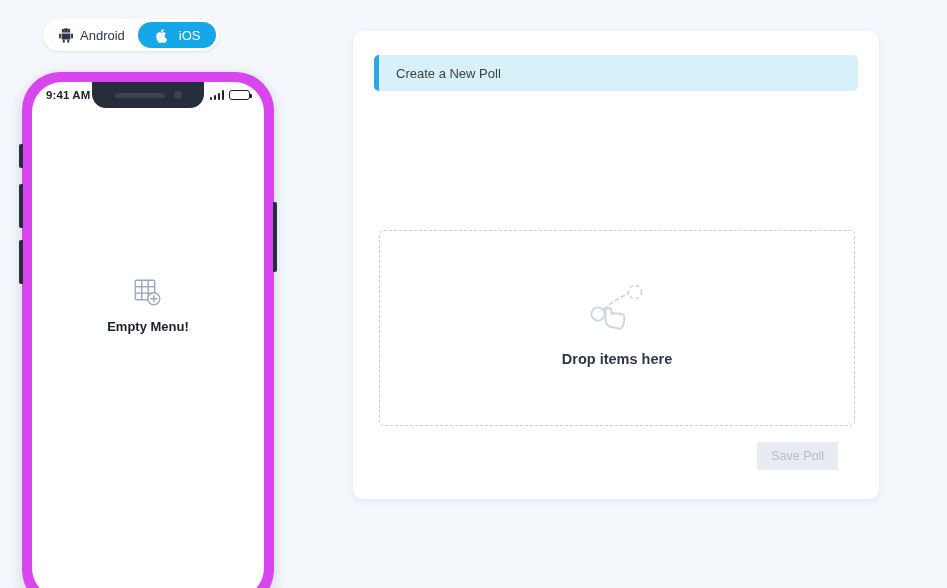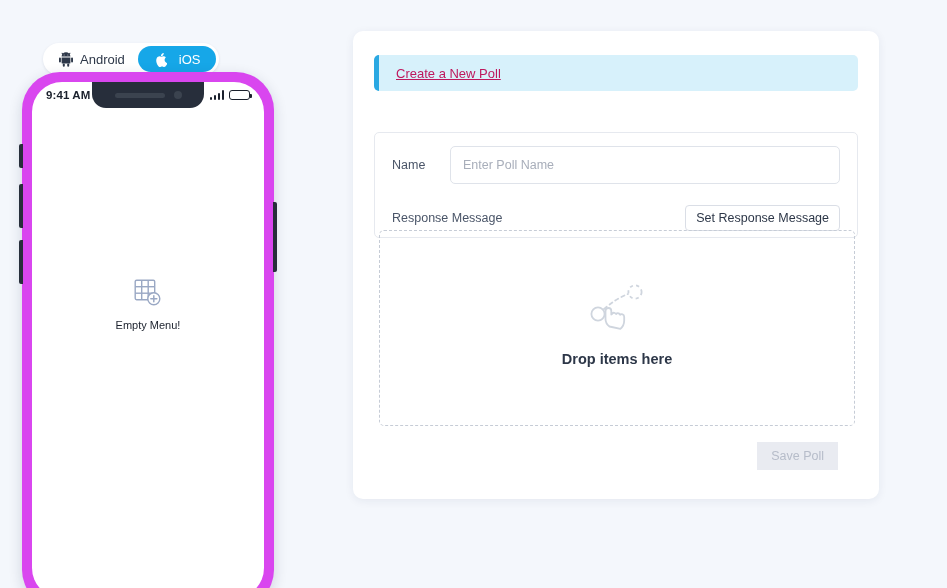--- a/index.html
+++ b/index.html
@@ -22,21 +22,21 @@
     left: 0;
     top: 0;
     width: 300px;
     height: 588px;
   }
 
   
   #platform-toggle {
     position: absolute;
     left: 43px;
-    top: 43px;
+    top: 19px;
     height: 32px;
     background: #ffffff;
     border-radius: 16px;
     display: flex;
     padding: 3px;
     box-shadow: 0 1px 3px rgba(25,40,80,0.10);
   }
   .toggle-opt {
     height: 26px;
     border-radius: 13px;
@@ -149,22 +149,22 @@
   #empty-menu {
     position: absolute;
     left: 0; right: 0;
     top: 196px;
     display: flex;
     flex-direction: column;
     align-items: center;
     gap: 7px;
   }
   #empty-menu-label {
-    font-size: 11px;
-    font-weight: normal;
+    font-size: 13px;
+    font-weight: bold;
     color: #1a202c;
   }
 
   
   #poll-card {
     position: absolute;
     left: 353px;
     top: 31px;
     width: 526px;
     height: 468px;
@@ -178,21 +178,21 @@
     top: 24px;
     width: 484px;
     height: 36px;
     background: #d7f1fb;
     border-left: 5px solid #2aa8e2;
     border-radius: 5px;
     display: flex;
     align-items: center;
     padding-left: 17px;
   }
-  #card-banner-title { font-size: 13px; color: #be185d; text-decoration: underline; }
+  #card-banner-title { font-size: 13px; color: #404040; }
 
   #form-section {
     position: absolute;
     left: 374px - 353px;
     top: 101px;
     width: 484px;
     height: 106px;
     border: 1px solid #e6e9ef;
     border-radius: 5px;
     left: 21px;
@@ -373,30 +373,20 @@
     </div>
   </div>
 </div>
 
 <div id="poll-card">
 
   <div id="card-banner">
     <span id="card-banner-title">Create a New Poll</span>
   </div>
 
-  <div id="form-section">
-    <div id="name-row">
-      <label id="name-label">Name</label>
-      <input id="name-input" type="text" placeholder="Enter Poll Name" style="">
-    </div>
-    <div id="response-row">
-      <span id="response-label">Response Message</span>
-      <button id="set-response-btn">Set Response Message</button>
-    </div>
-  </div>
 
   <div id="dropzone">
     <span id="dropzone-icon">
       <svg width="62" height="52" viewBox="0 0 62 52">
         <g fill="none" stroke="#cfd5de" stroke-width="1.8">
           <circle cx="12" cy="31" r="6.6"></circle>
           <circle cx="49" cy="9" r="6.6" stroke-dasharray="3.2 3.2"></circle>
           <path d="M18,26 C26,19 34,14 42,11" stroke-dasharray="3.4 3.6" stroke-linecap="round"></path>
           <path d="M23.5,43.5 c-2.6,-2.0 -4.0,-4.6 -4.0,-7.6 l0,-8.0 c0,-1.6 1.3,-2.9 2.9,-2.9 c1.6,0 2.9,1.3 2.9,2.9 l0,3.6
                    l0.6,-0.3 c0.5,-1.1 1.8,-1.6 2.9,-1.2 c0.6,0.2 1.0,0.6 1.3,1.1 c0.6,-0.8 1.7,-1.1 2.6,-0.8

